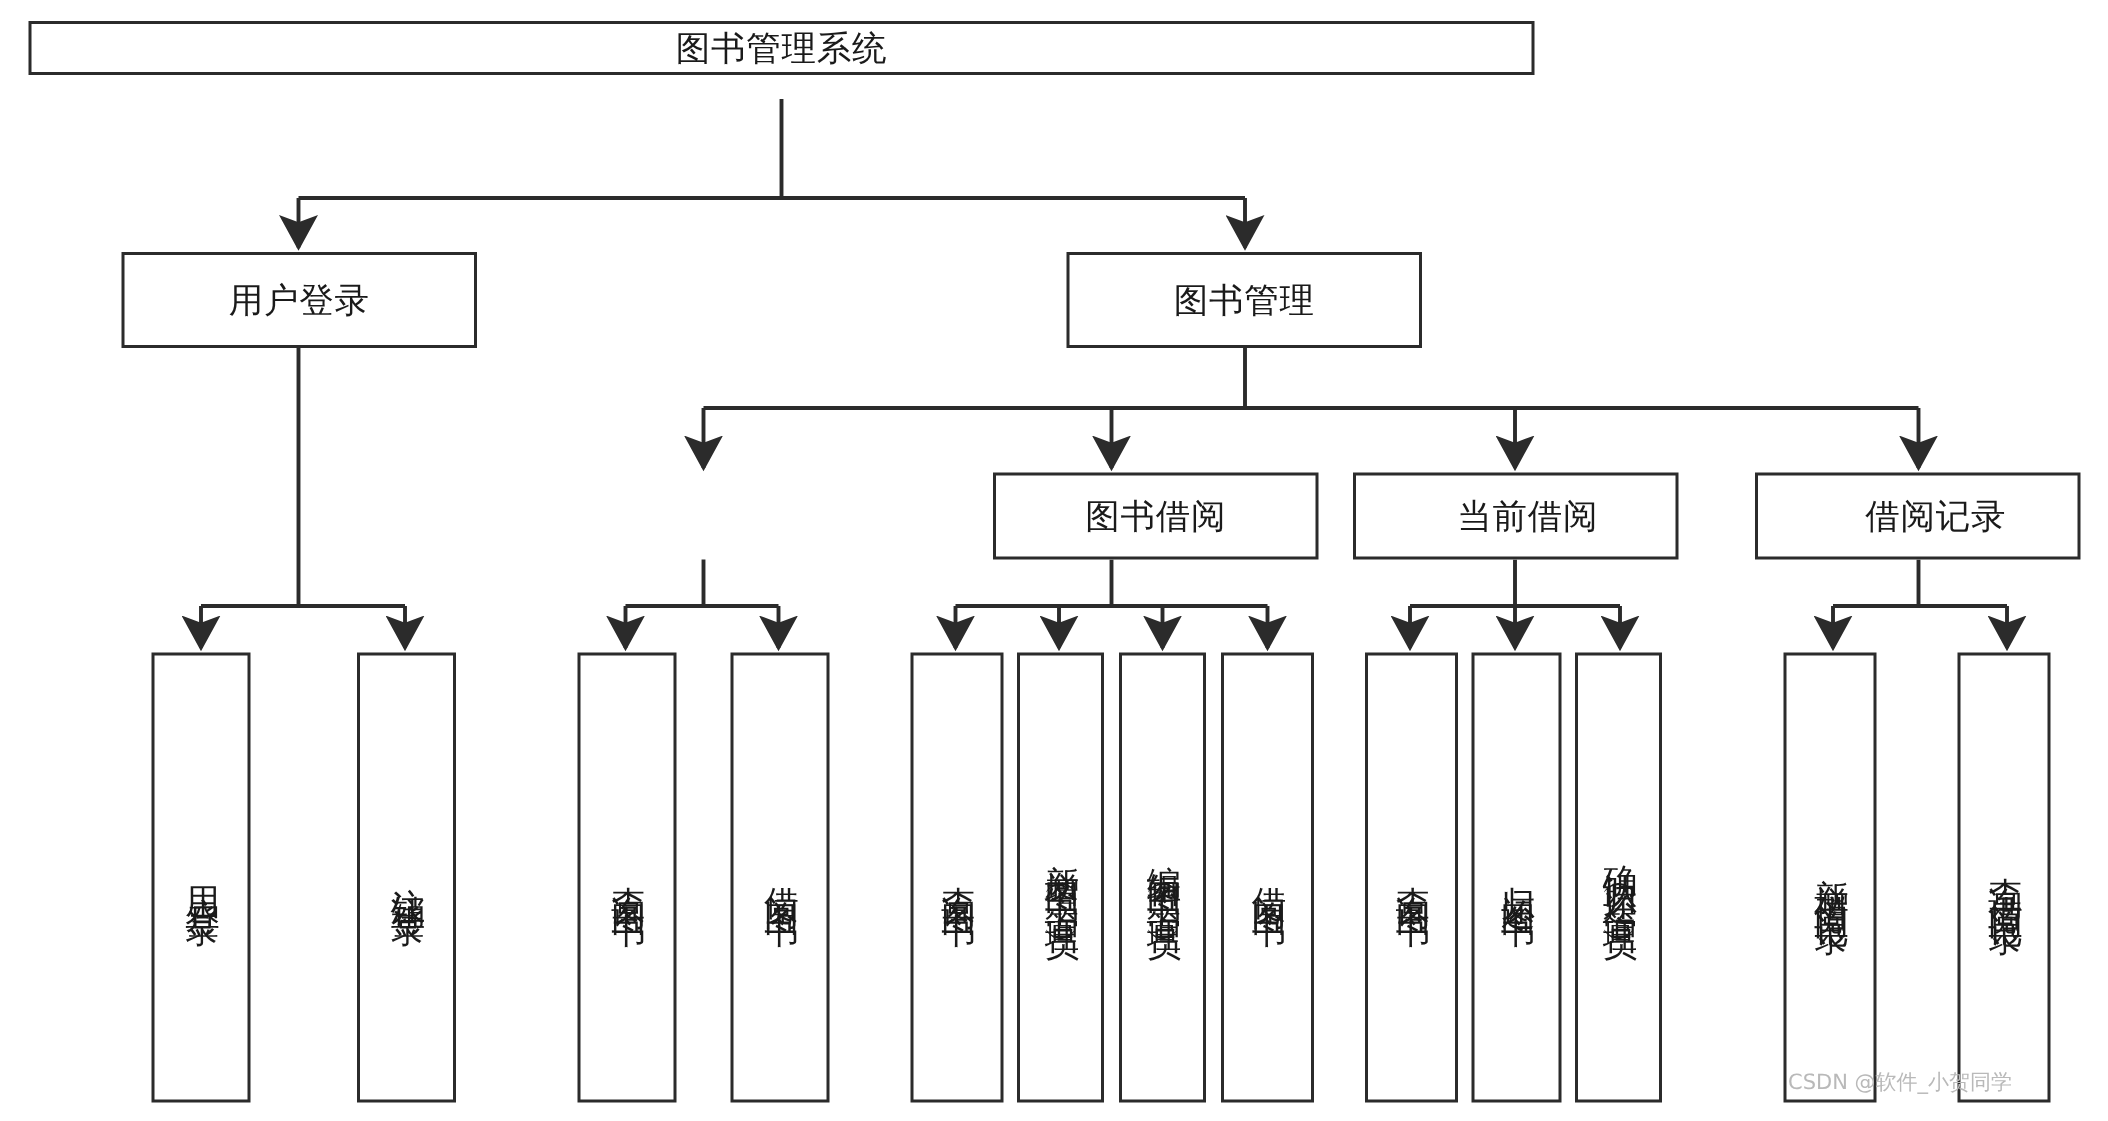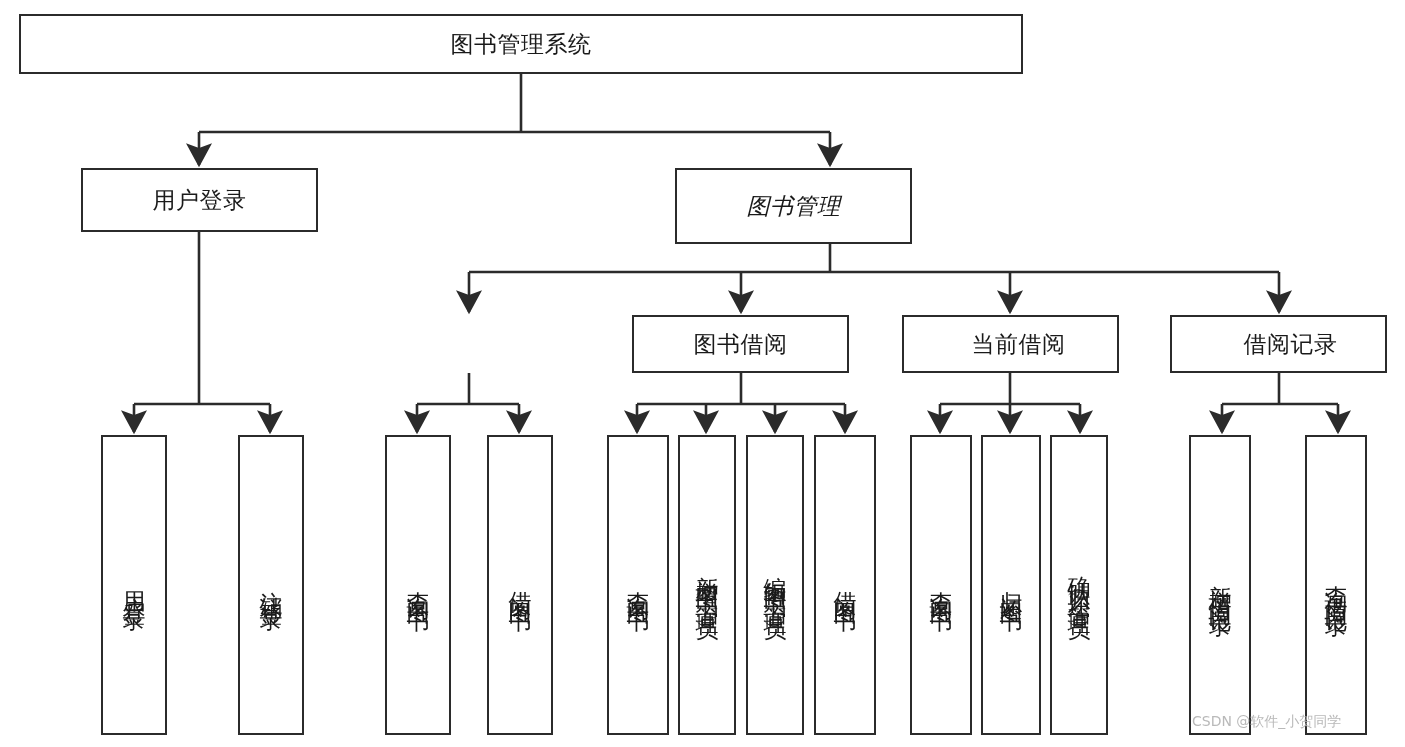--- a/index.html
+++ b/index.html
@@ -115,32 +115,32 @@
       <path d="M 1010 404 L 1010 432" marker-end="url(#arrow)"></path>
       <path d="M 1080 404 L 1080 432" marker-end="url(#arrow)"></path>
 
       <path d="M 1279 373 L 1279 404"></path>
       <path d="M 1222 404 L 1338 404"></path>
       <path d="M 1222 404 L 1222 432" marker-end="url(#arrow)"></path>
       <path d="M 1338 404 L 1338 432" marker-end="url(#arrow)"></path>
     </g>
   </svg>
 
-  <div class="node horiz" style="left:19px; top:14px; width:1004px; height:60px;">
+  <div class="node horiz" style="left:19px; top:14px; width:1004px; height:36px;">
     <span class="htext">图书管理系统</span>
   </div>
 
   <div class="node horiz" style="left:81px; top:168px; width:237px; height:64px;">
     <span class="htext">用户登录</span>
   </div>
-  <div class="node horiz" style="left:675px; top:168px; width:237px; height:76px;font-style:italic;">
+  <div class="node horiz" style="left:711px; top:168px; width:237px; height:64px;">
     <span class="htext">图书管理</span>
   </div>
 
-  <div class="node horiz" style="left:632px; top:315px; width:217px; height:58px;">
+  <div class="node horiz" style="left:662px; top:315px; width:217px; height:58px;">
     <span class="htext">图书借阅</span>
   </div>
   <div class="node horiz" style="left:902px; top:315px; width:217px; height:58px;padding-left:16px;">
     <span class="htext">当前借阅</span>
   </div>
   <div class="node horiz" style="left:1170px; top:315px; width:217px; height:58px;padding-left:24px;">
     <span class="htext">借阅记录</span>
   </div>
 
   <div class="node vert" style="left:101px; top:435px; width:66px; height:300px;">

